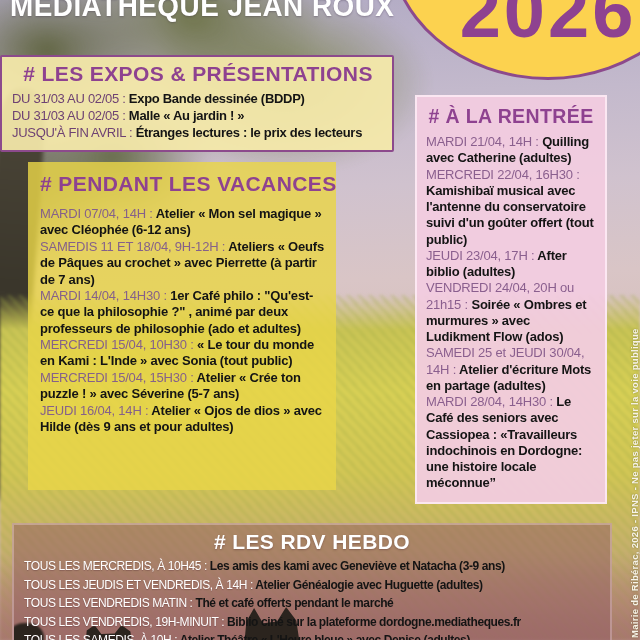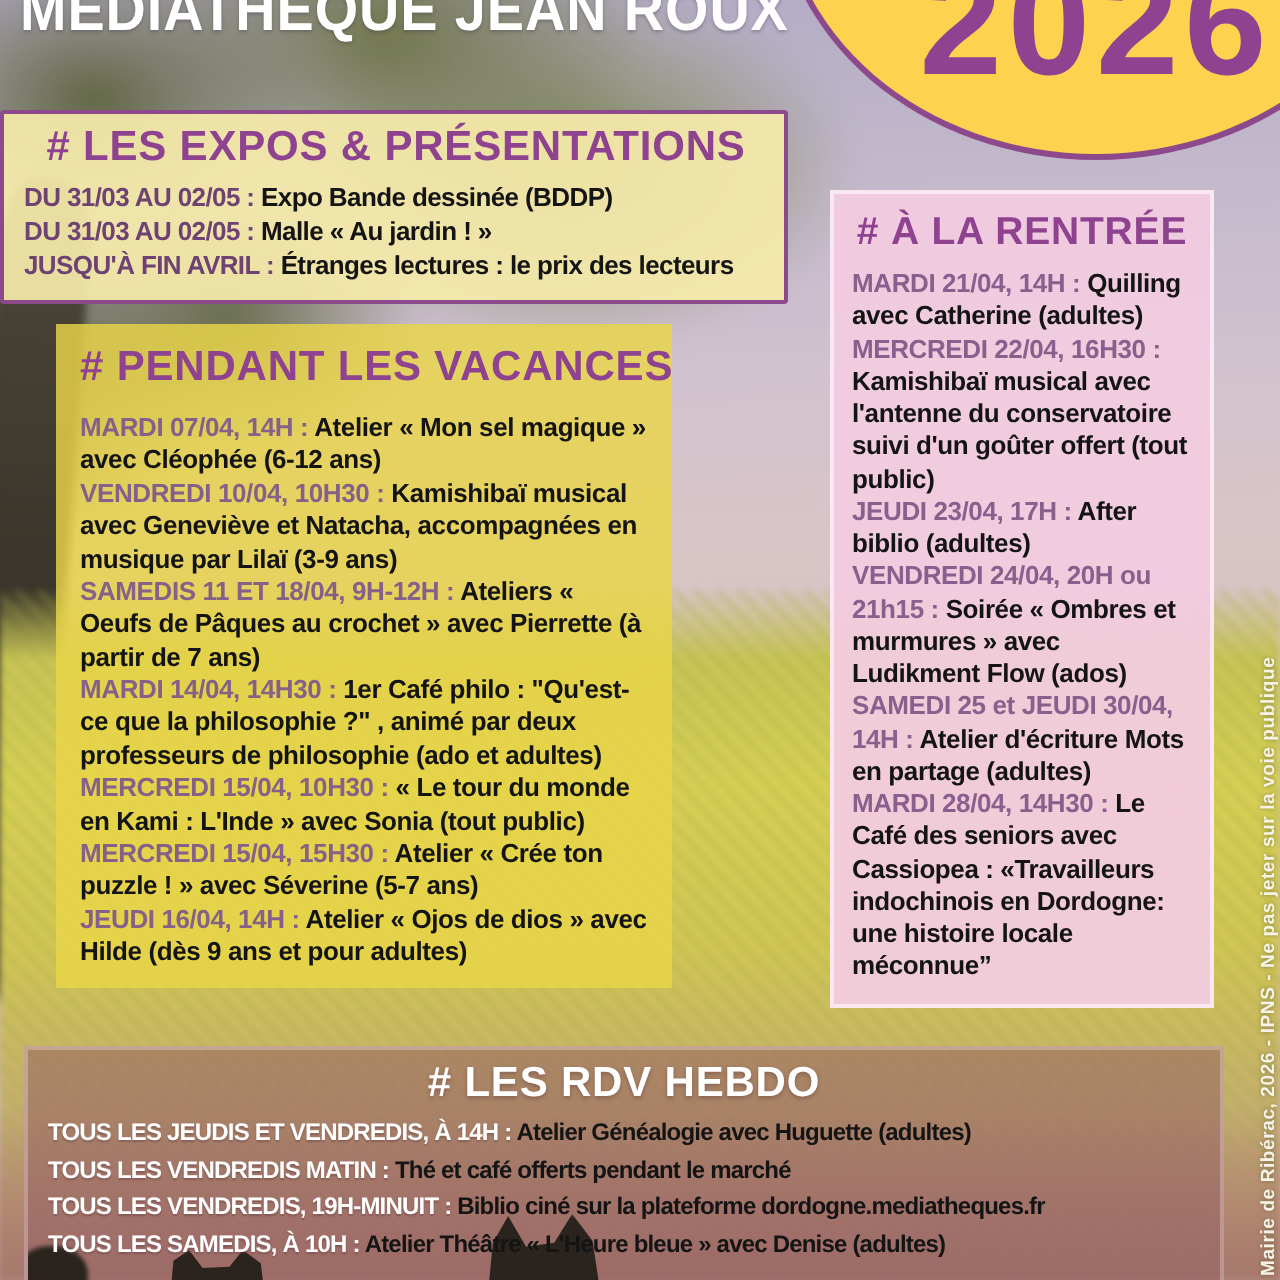--- a/index.html
+++ b/index.html
@@ -51,21 +51,21 @@
     background:#fcd24f;border:3px solid #8c4a8c;box-sizing:border-box;
   }
   .year-ellipse .year{
     position:absolute;bottom:28px;left:0;width:100%;text-align:center;margin:0;
     font-size:74px;font-weight:bold;color:#8e4290;letter-spacing:3px;line-height:1;
   }
   
   .box{position:absolute;box-sizing:border-box;}
   .box h2{margin:2px 0 5px 0;text-align:center;color:#8e4290;font-size:21px;letter-spacing:.4px;white-space:nowrap;}
   .ev{margin:0;font-weight:bold;color:#141414;}
-  .ev .when{font-weight:bold;}
+  .ev .when{font-weight:normal;}
   
   .expos{
     left:0;top:55px;width:394px;padding:3px 8px 8px 10px;
     background:rgba(245,233,170,.93);border:2px solid #8c4a8c;border-radius:2px;
   }
   .expos .ev{font-size:13px;line-height:1.3;letter-spacing:-.3px;white-space:nowrap;}
   .expos .when{color:#6e4273;}
   
   .vacances{
     left:28px;top:162px;width:308px;min-height:328px;padding:8px 12px 10px 12px;
@@ -133,24 +133,20 @@
   </p>
 </div>
 
 <div class="box vacances">
   <h2># PENDANT LES VACANCES</h2>
   <p class="ev">
     <span class="when">MARDI 07/04, 14H :</span>
     <span class="what">Atelier « Mon sel magique » avec Cléophée (6-12 ans)</span>
   </p>
   <p class="ev">
-    <span class="when">VENDREDI 10/04, 10H30 :</span>
-    <span class="what">Kamishibaï musical avec Geneviève et Natacha, accompagnées en musique par Lilaï (3-9 ans)</span>
-  </p>
-  <p class="ev">
     <span class="when">SAMEDIS 11 ET 18/04, 9H-12H :</span>
     <span class="what">Ateliers « Oeufs de Pâques au crochet » avec Pierrette (à partir de 7 ans)</span>
   </p>
   <p class="ev">
     <span class="when">MARDI 14/04, 14H30 :</span>
     <span class="what">1er Café philo : "Qu'est-ce que la philosophie ?" , animé par deux professeurs de philosophie (ado et adultes)</span>
   </p>
   <p class="ev">
     <span class="when">MERCREDI 15/04, 10H30 :</span>
     <span class="what">« Le tour du monde en Kami : L'Inde » avec Sonia (tout public)</span>
@@ -192,20 +188,24 @@
     <span class="what">Le Café des seniors avec Cassiopea : «Travailleurs indochinois en Dordogne: une histoire locale méconnue”</span>
   </p>
 </div>
 
 <div class="box hebdo">
   <div class="cat cat-a"></div>
   <div class="cat cat-b"></div>
   <div class="cat cat-c"></div>
   <h2># LES RDV HEBDO</h2>
   <p class="ev">
+    <span class="when">TOUS LES MERCREDIS, À 10H45 :</span>
+    <span class="what">Les amis des kami avec Geneviève et Natacha (3-9 ans)</span>
+  </p>
+  <p class="ev">
     <span class="when">TOUS LES JEUDIS ET VENDREDIS, À 14H :</span>
     <span class="what">Atelier Généalogie avec Huguette (adultes)</span>
   </p>
   <p class="ev">
     <span class="when">TOUS LES VENDREDIS MATIN :</span>
     <span class="what">Thé et café offerts pendant le marché</span>
   </p>
   <p class="ev">
     <span class="when">TOUS LES VENDREDIS, 19H-MINUIT :</span>
     <span class="what">Biblio ciné sur la plateforme dordogne.mediatheques.fr</span>

